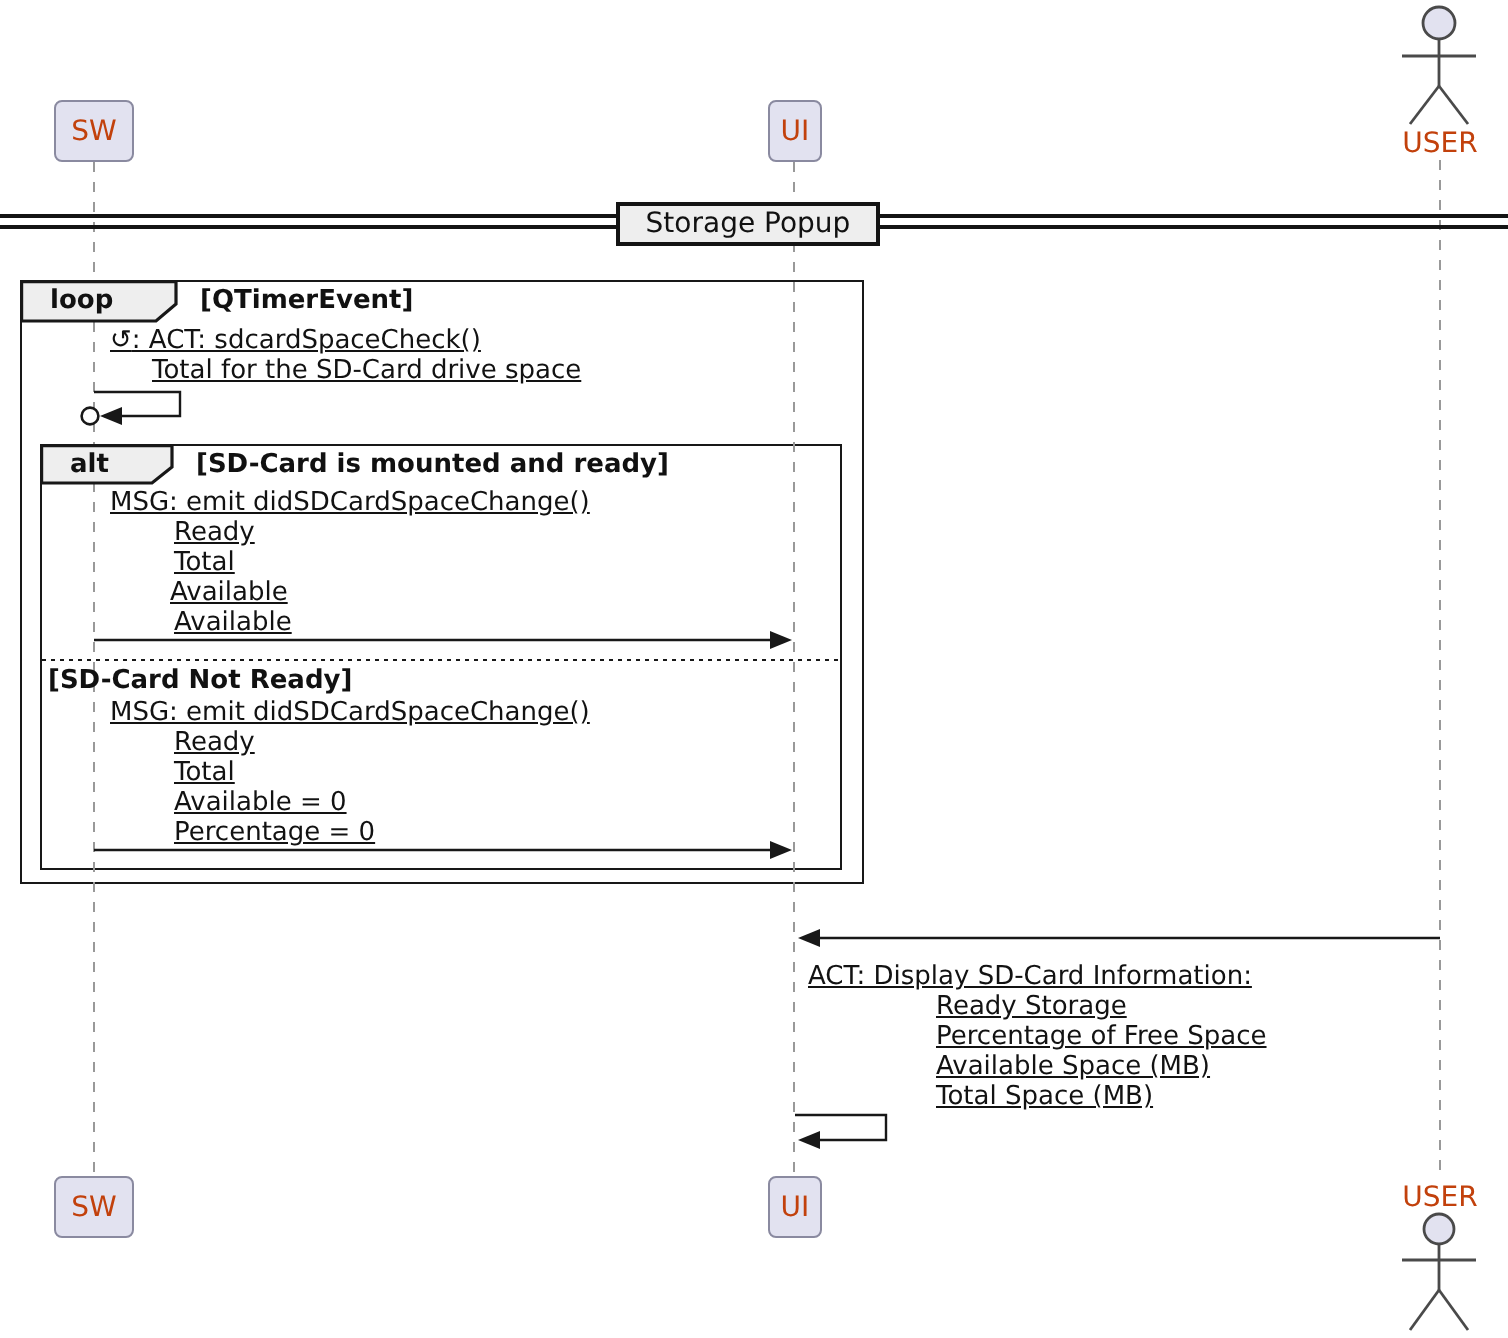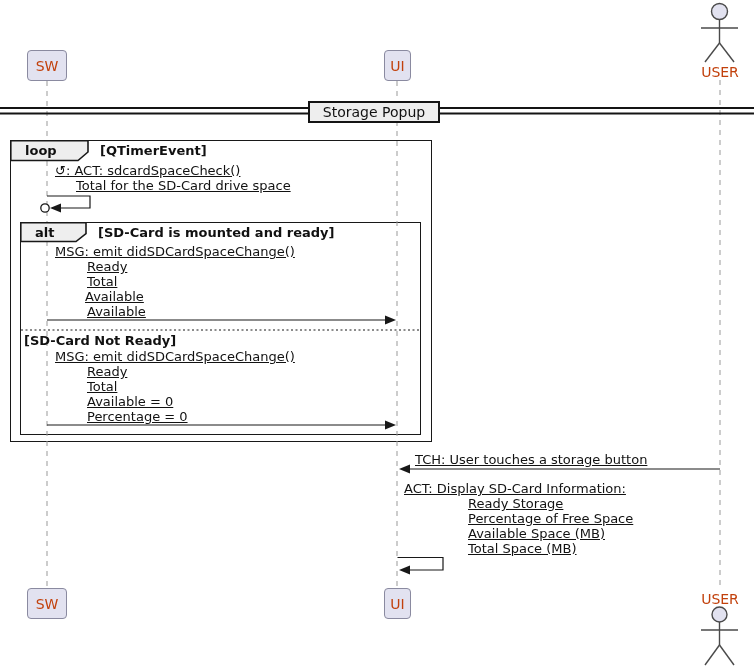--- a/index.html
+++ b/index.html
@@ -125,21 +125,20 @@
   <div class="txt" style="left:87px;top:275px;">Total</div>
   <div class="txt" style="left:85px;top:290px;">Available</div>
   <div class="txt" style="left:87px;top:305px;">Available</div>
 
   <div class="txt" style="left:55px;top:350px;">MSG: emit didSDCardSpaceChange()</div>
   <div class="txt" style="left:87px;top:365px;">Ready</div>
   <div class="txt" style="left:87px;top:380px;">Total</div>
   <div class="txt" style="left:87px;top:395px;">Available = 0</div>
   <div class="txt" style="left:87px;top:410px;">Percentage = 0</div>
 
-  <div class="txt" style="left:415px;top:453px;">TCH: User touches a storage button</div>
 
   <div class="txt" style="left:404px;top:482px;">ACT: Display SD-Card Information:</div>
   <div class="txt" style="left:468px;top:497px;">Ready Storage</div>
   <div class="txt" style="left:468px;top:512px;">Percentage of Free Space</div>
   <div class="txt" style="left:468px;top:527px;">Available Space (MB)</div>
   <div class="txt" style="left:468px;top:542px;">Total Space (MB)</div>
 
 </div>
 
 </body></html>

